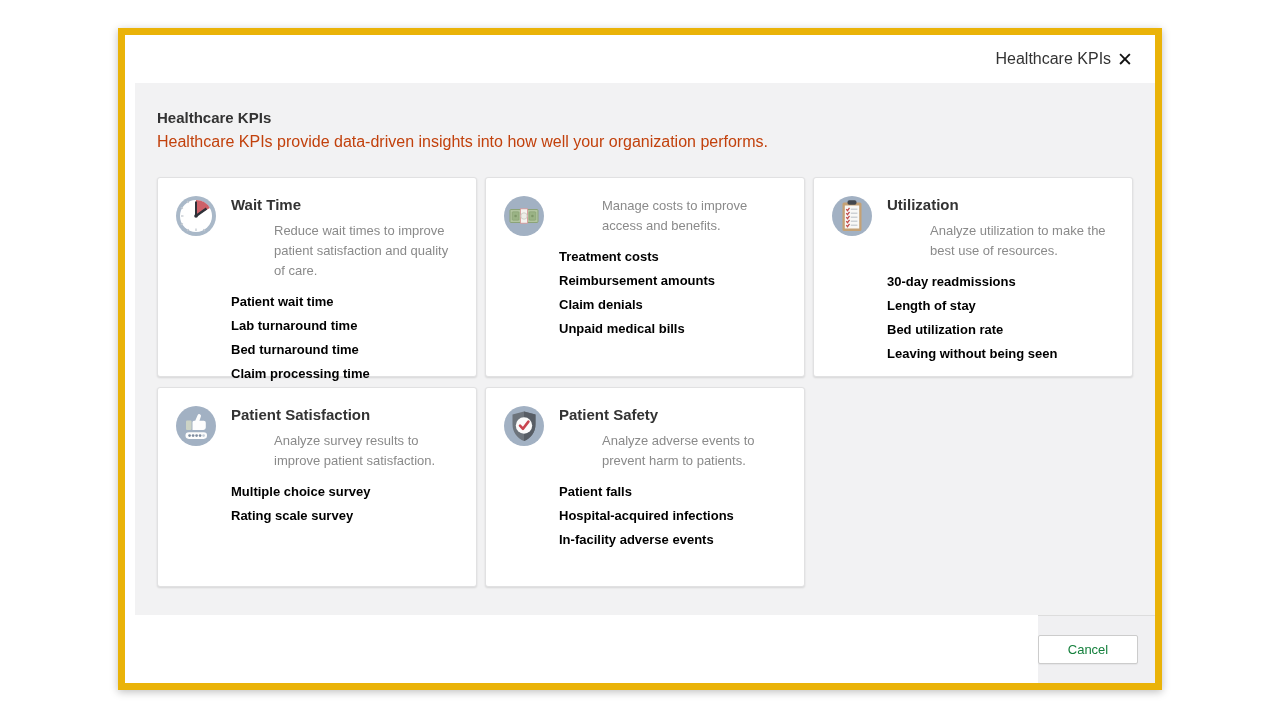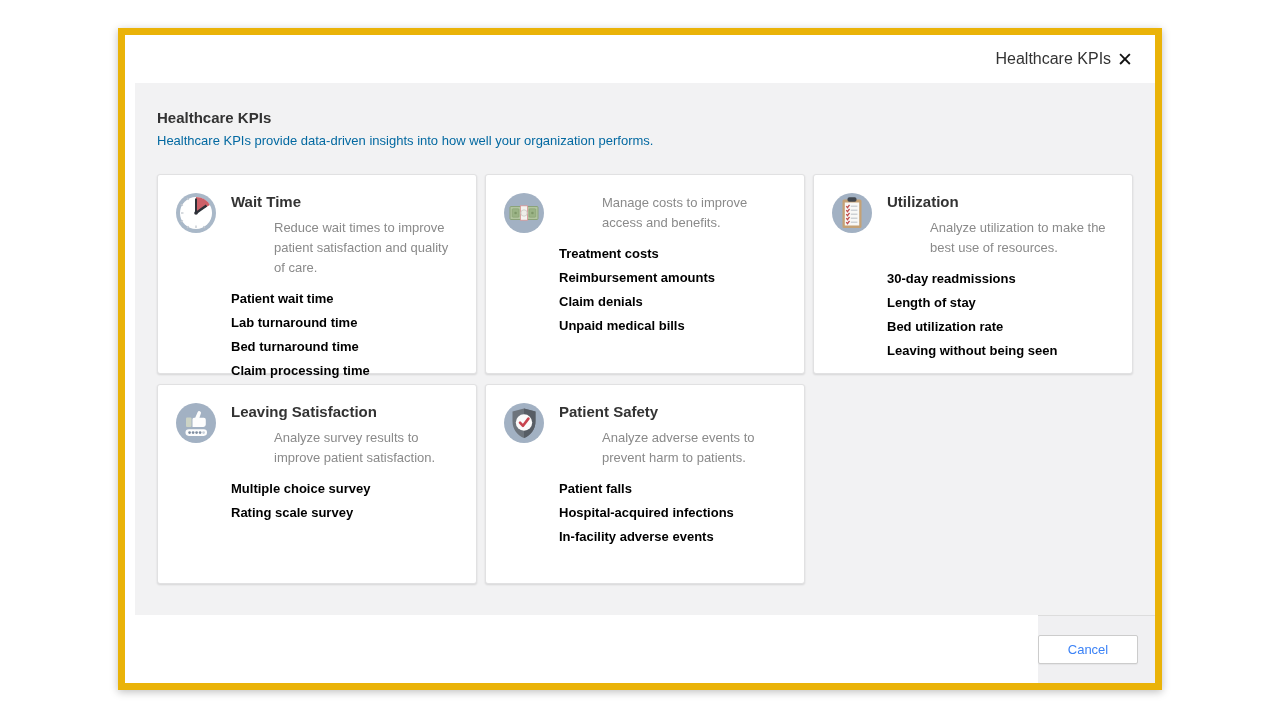--- a/index.html
+++ b/index.html
@@ -20,21 +20,21 @@
   .dialog-title { font-size: 16px; color: #333333; }
   .close-btn {
     font-size: 19px; color: #111111; background: none; border: none;
     cursor: pointer; line-height: 1; padding: 4px 6px; font-family: "Liberation Sans", sans-serif;
   }
 
   .dialog-body {
     flex: 1 1 auto; background: #f2f2f3; padding: 26px 22px 0 22px; overflow: hidden;
   }
   .section-heading { font-size: 15px; font-weight: bold; color: #333333; margin-bottom: 7px; }
-  .section-subtitle { font-size: 13px; color: #0369a1; margin-bottom: 26px; }
+  .section-subtitle { font-size: 16px; color: #c2410c; margin-bottom: 26px; }
 
   .cards {
     display: grid;
     grid-template-columns: repeat(3, 320px);
     column-gap: 8px; row-gap: 10px;
   }
   .card {
     background: #ffffff; border: 1px solid #e1e1e2; border-radius: 3px;
     height: 200px; padding: 16px; display: flex; gap: 13px;
     box-shadow: 0 1px 2px rgba(0,0,0,0.12);
@@ -47,21 +47,21 @@
     display: block; font-size: 13px; font-weight: bold; color: #000000;
     text-decoration: none; margin-bottom: 9px; cursor: pointer;
   }
 
   .dialog-footer {
     flex: 0 0 auto; height: 68px; background: #f0f0f2; border-top: 1px solid #dddddd;
     display: flex; align-items: center; justify-content: flex-end; padding-right: 17px;
   }
   .cancel-btn {
     width: 100px; height: 29px; background: #ffffff; border: 1px solid #cccccc;
-    border-radius: 2px; font-size: 13px; color: #3b82f6; cursor: pointer;
+    border-radius: 2px; font-size: 13px; color: #15803d; cursor: pointer;
     font-family: "Liberation Sans", sans-serif; box-shadow: 0 1px 1px rgba(0,0,0,0.05);
   }
 </style>
 </head>
 <body>
 
 <div class="dialog">
 
   <div class="dialog-header">
     <span class="dialog-title">Healthcare KPIs</span>
@@ -165,21 +165,21 @@
             <path d="M18.5 26 L18.5 18.3 Q18.5 16.8 20 16.8 L21.2 16.8 L23.6 11.2 Q24.3 9.6 25.9 10.2 Q27.5 10.9 26.9 12.6 L25.4 16.8 L29.8 16.8 Q31.8 16.8 31.8 18.8 L31.8 23.6 Q31.8 26 29.4 26 Z" fill="#fdfdfd"></path>
             <rect x="11.5" y="28.3" width="21.5" height="6.6" rx="3.3" fill="#fdfdfd"></rect>
             <circle cx="15.6" cy="31.6" r="1.35" fill="#7f8da0"></circle>
             <circle cx="19.1" cy="31.6" r="1.35" fill="#7f8da0"></circle>
             <circle cx="22.6" cy="31.6" r="1.35" fill="#7f8da0"></circle>
             <circle cx="26.1" cy="31.6" r="1.35" fill="#7f8da0"></circle>
             <circle cx="29.6" cy="31.6" r="1.35" fill="#c6cfd9"></circle>
           </svg>
         </div>
         <div class="card-content">
-          <div class="card-title">Leaving Satisfaction</div>
+          <div class="card-title">Patient Satisfaction</div>
           <div class="card-desc">Analyze survey results to improve patient satisfaction.</div>
           <a class="kpi-link">Multiple choice survey</a>
           <a class="kpi-link">Rating scale survey</a>
         </div>
       </div>
 
       <div class="card">
         <div class="card-icon">
           <svg viewBox="0 0 44 44" width="44" height="44">
             <circle cx="22" cy="22" r="20" fill="#a2b1c3"></circle>

